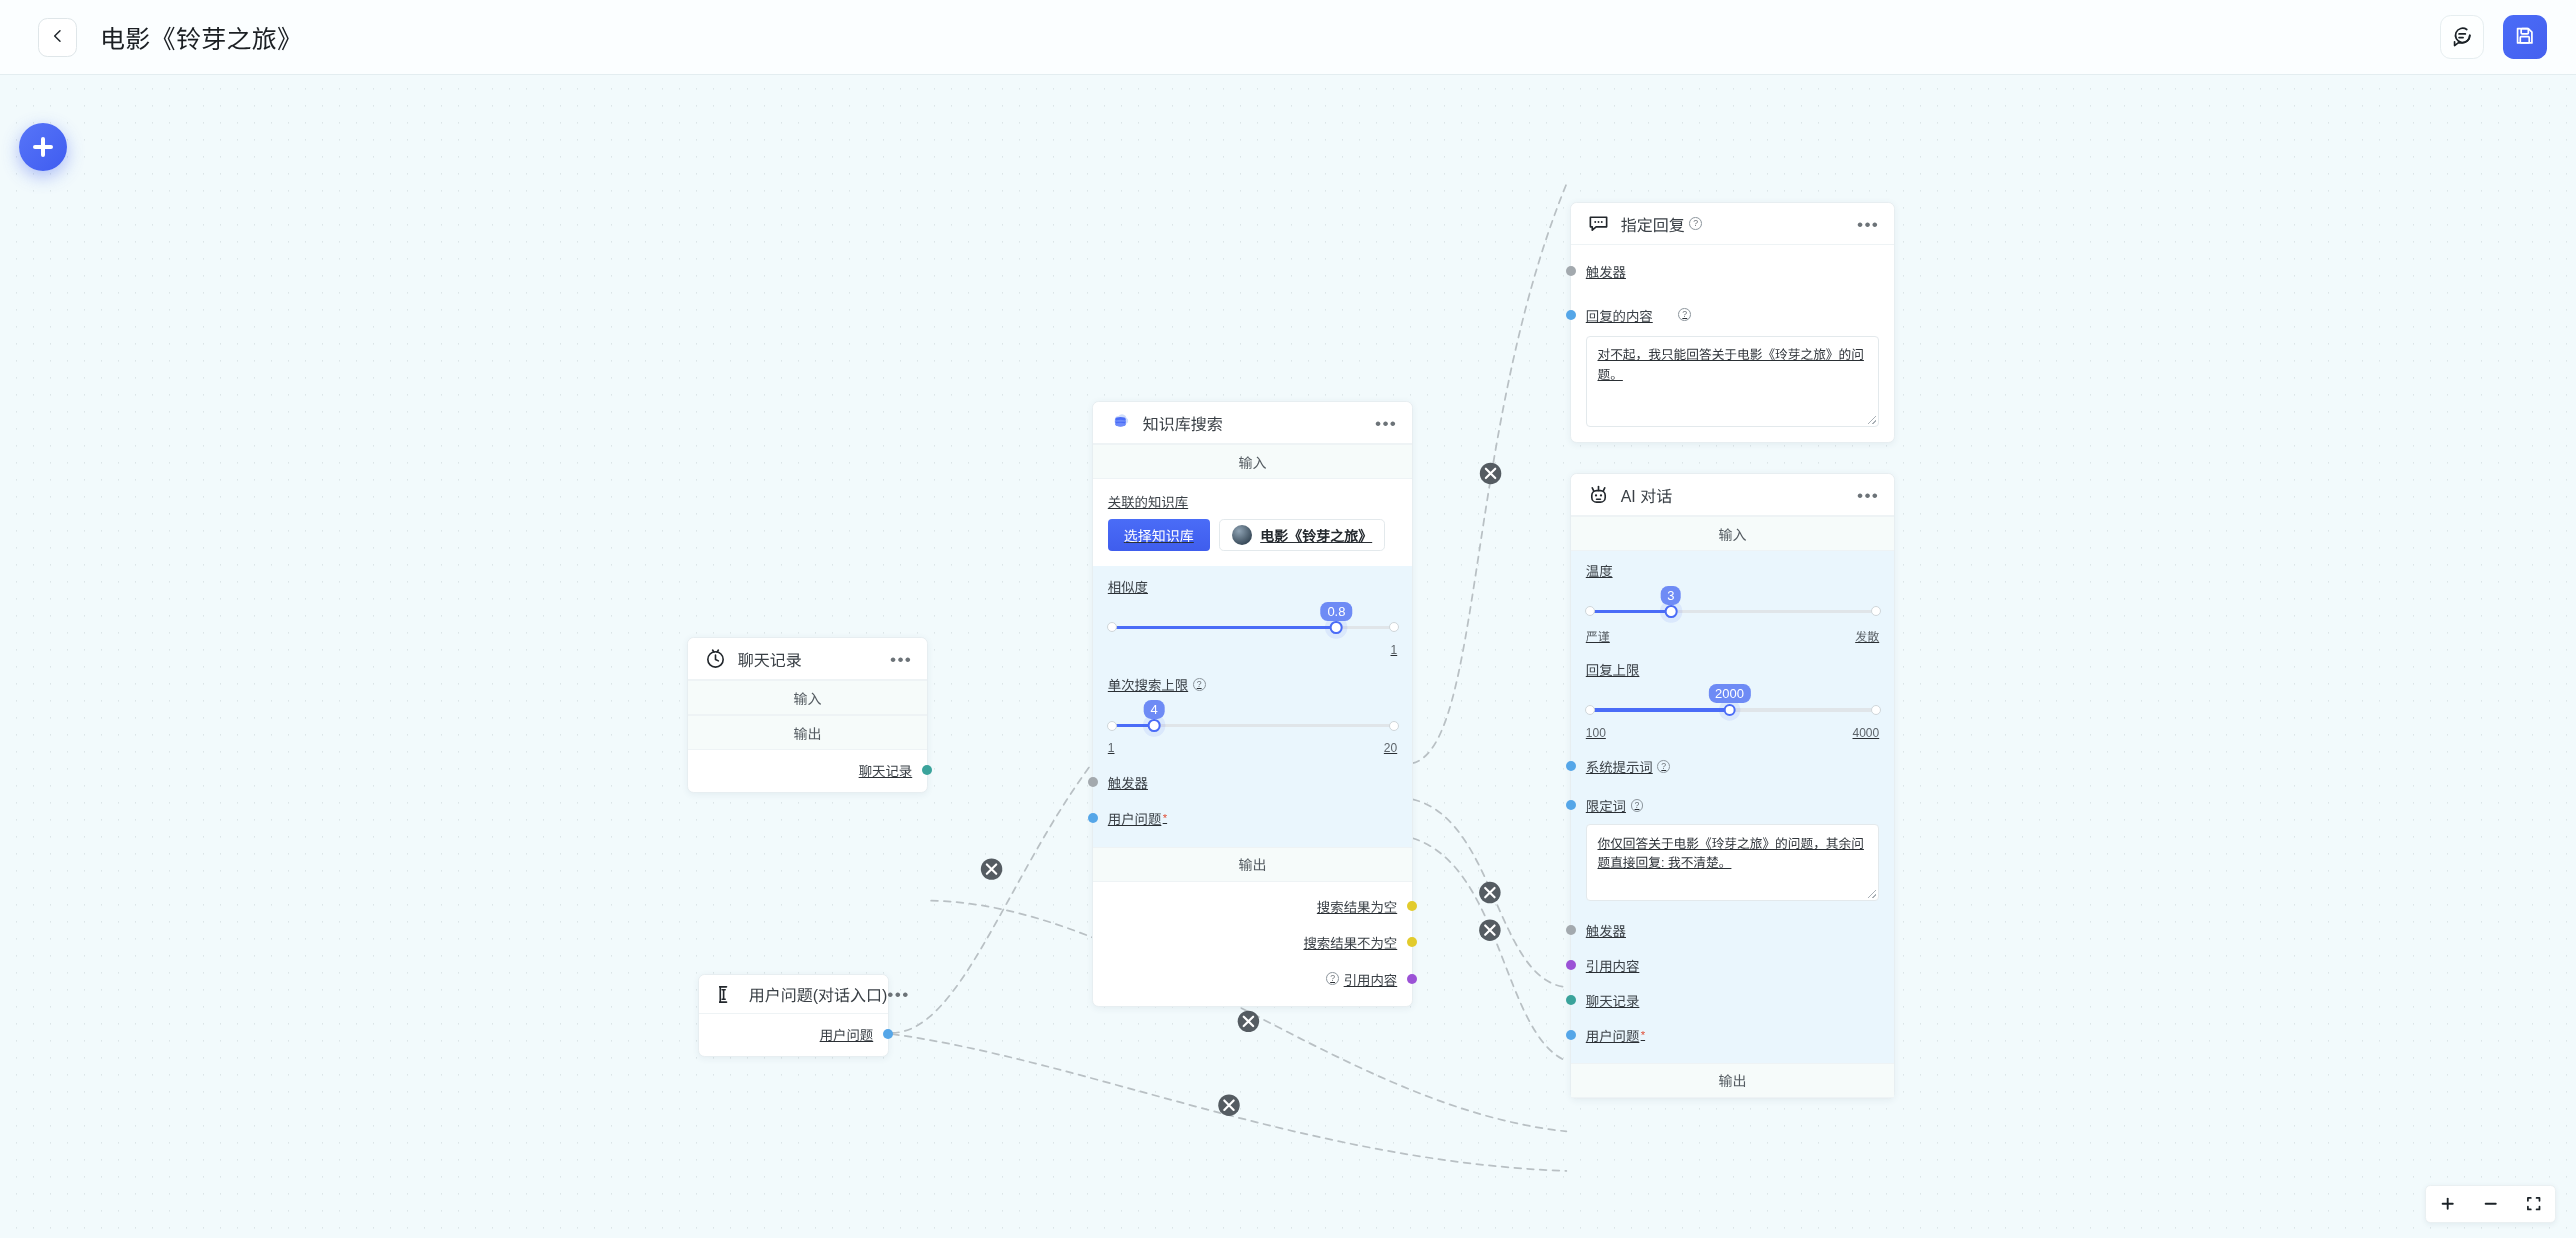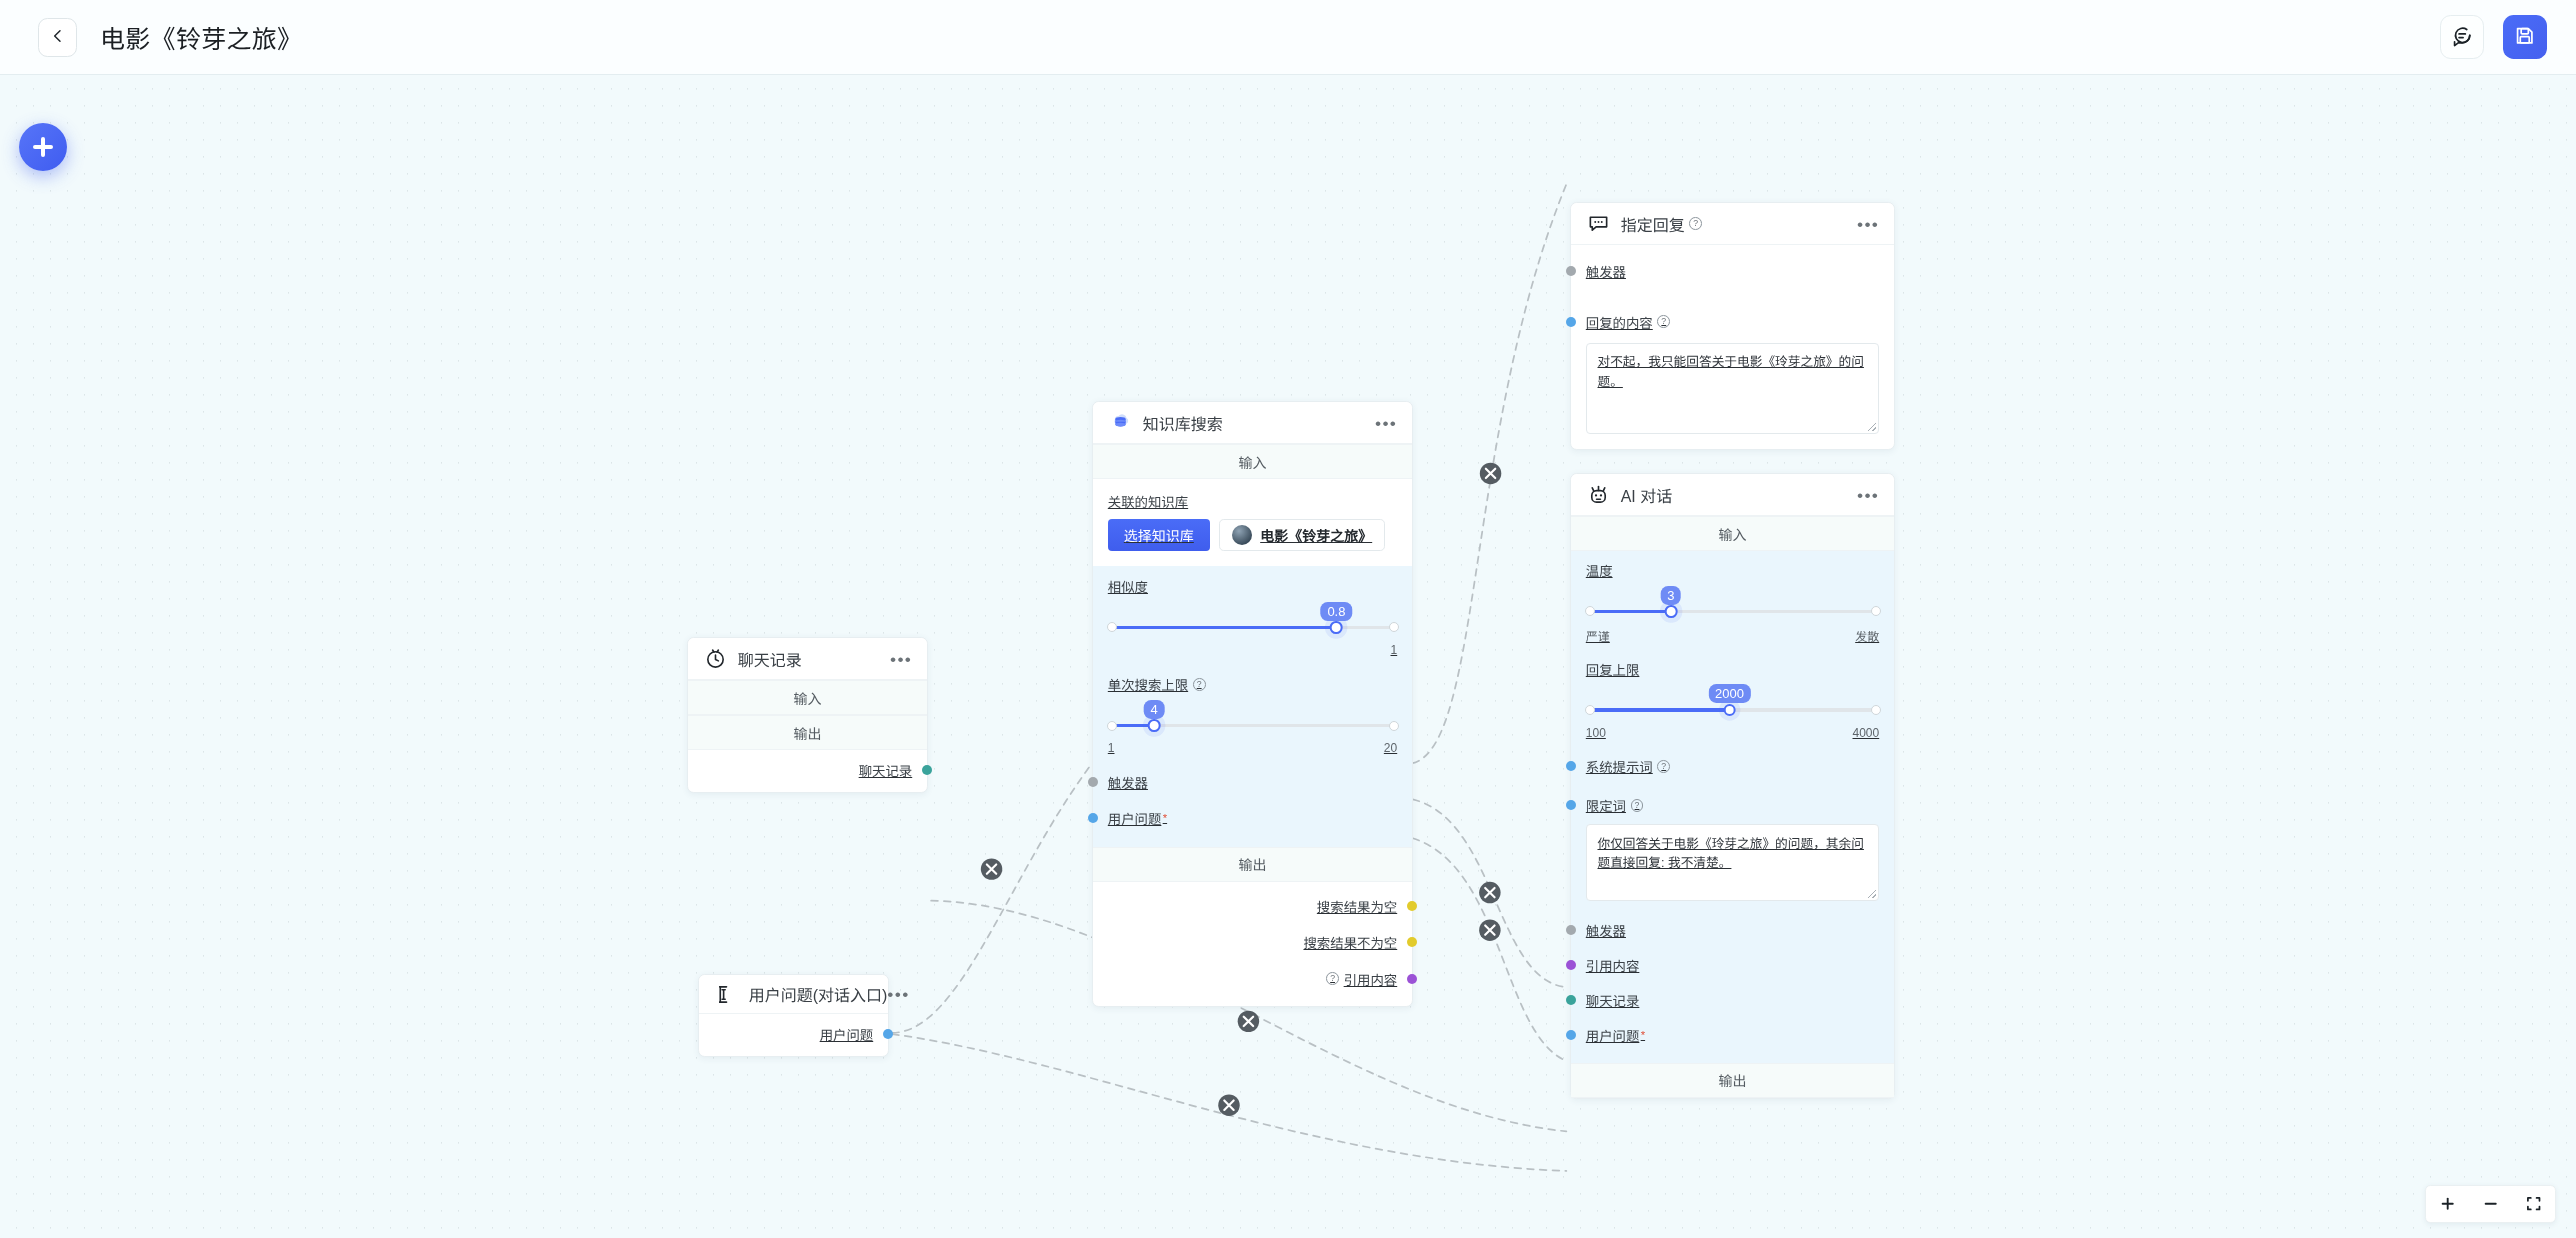--- a/index.html
+++ b/index.html
@@ -403,21 +403,21 @@
       </span>
       <span class="node-title">指定回复</span>
       <span class="help-ico">?</span>
       <span class="node-dots">•••</span>
     </div>
     <div class="section" style="padding:12px 14.8px 14.8px 14.8px;">
       <div class="port-row">
         <span class="dot in grey"></span>
         <span>触发器</span>
       </div>
-      <div class="port-row" style="margin-top:24px;">
+      <div class="port-row" style="margin-top:17px;gap:21px;">
         <span class="dot in blue"></span>
         <span>回复的内容</span>
         <span class="help-ico">?</span>
       </div>
       <div class="textarea-box" style="height:91px; margin-top:8px;">对不起，我只能回答关于电影《玲芽之旅》的问题。</div>
     </div>
   </div>
 
   <div class="node" style="left:1570px; top:398px; width:325px;">
     <div class="node-header">

